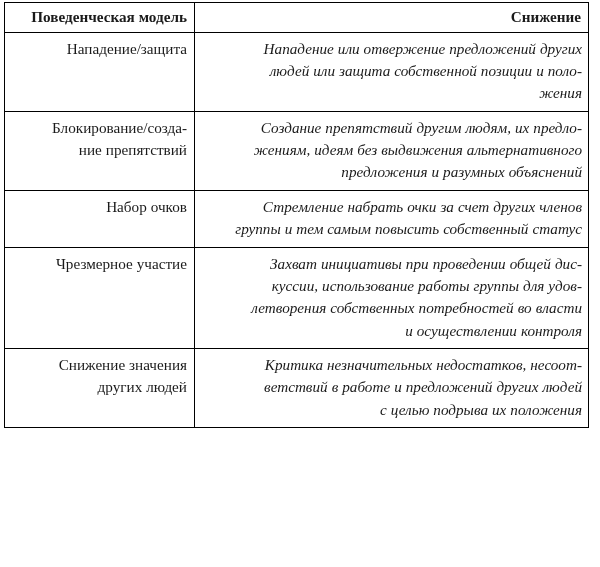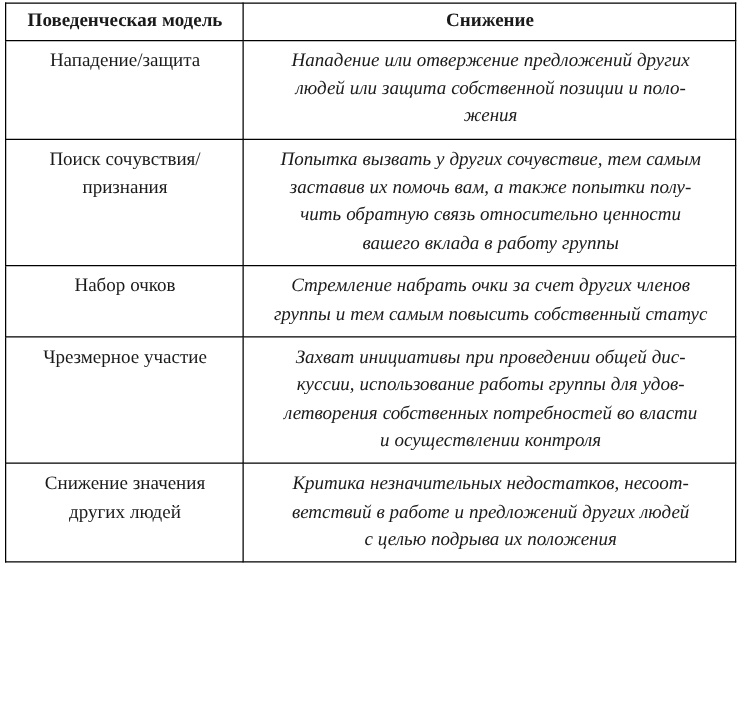--- a/index.html
+++ b/index.html
@@ -30,21 +30,21 @@
   table.behavior-table col.col-model { width: 190px; }
   table.behavior-table col.col-signs { width: 394px; }
 
   table.behavior-table th,
   table.behavior-table td {
     border: 1px solid #000;
     vertical-align: top;
     padding: 5px 7px 6px 8px;
     font-size: 15.2px;
     line-height: 1.47;
-    text-align: center;
+    text-align: right;
     word-spacing: 0.2px;
   }
   table.behavior-table thead th {
     font-weight: bold;
     font-size: 15.2px;
     padding-top: 4px;
     padding-bottom: 5px;
     line-height: 1.3;
   }
   table.behavior-table tbody td.cell-model {
@@ -74,26 +74,25 @@
       </tr>
     </thead>
     <tbody>
       <tr>
         <td class="cell-model">Нападение/защита</td>
         <td class="cell-signs">Нападение или отвержение предложений других
 людей или защита собственной позиции и поло-
 жения</td>
       </tr>
       <tr>
-        <td class="cell-model">Поиск сочувствия/
-признания</td>
-        <td class="cell-signs">Попытка вызвать у других сочувствие, тем самым
-заставив их помочь вам, а также попытки полу-
-чить обратную связь относительно ценности
-вашего вклада в работу группы</td>
+        <td class="cell-model">Блокирование/созда-
+ние препятствий</td>
+        <td class="cell-signs">Создание препятствий другим людям, их предло-
+жениям, идеям без выдвижения альтернативного
+предложения и разумных объяснений</td>
       </tr>
       <tr>
         <td class="cell-model">Набор очков</td>
         <td class="cell-signs">Стремление набрать очки за счет других членов
 группы и тем самым повысить собственный статус</td>
       </tr>
       <tr>
         <td class="cell-model">Чрезмерное участие</td>
         <td class="cell-signs">Захват инициативы при проведении общей дис-
 куссии, использование работы группы для удов-

